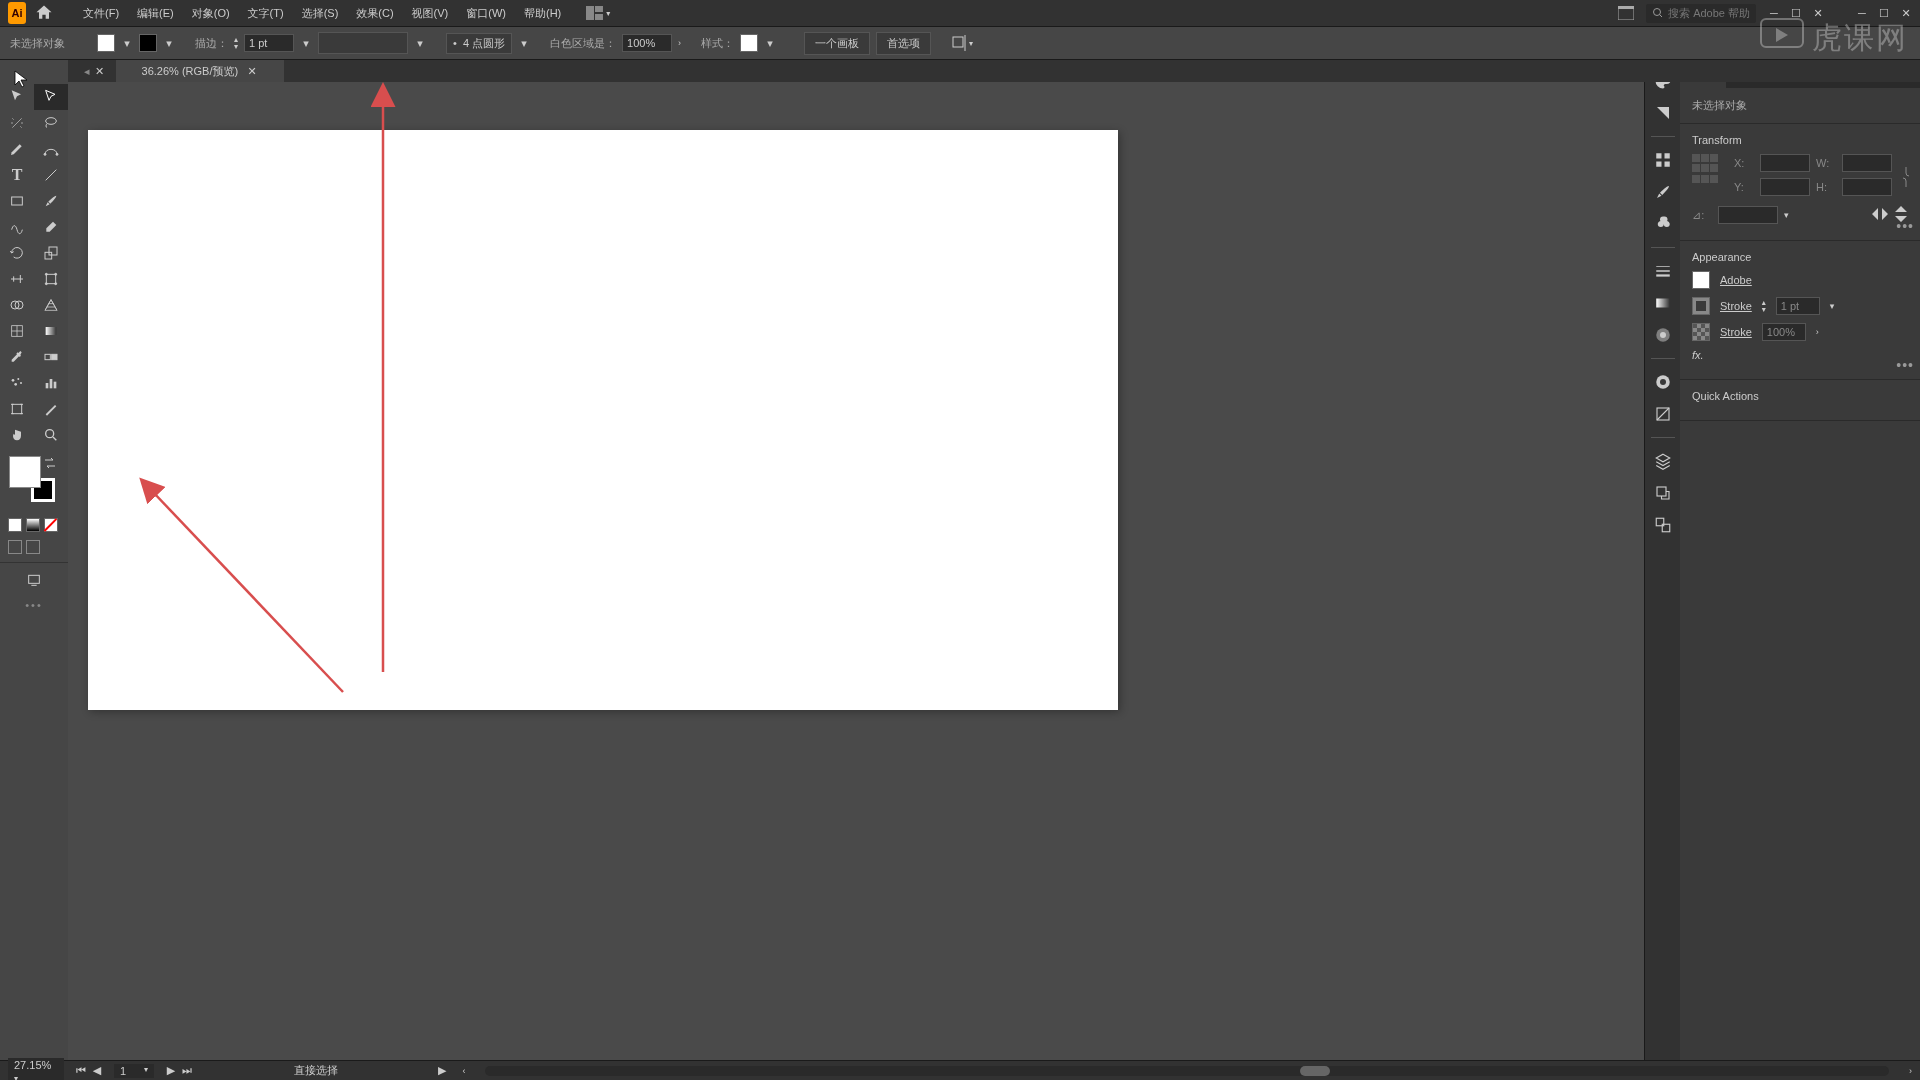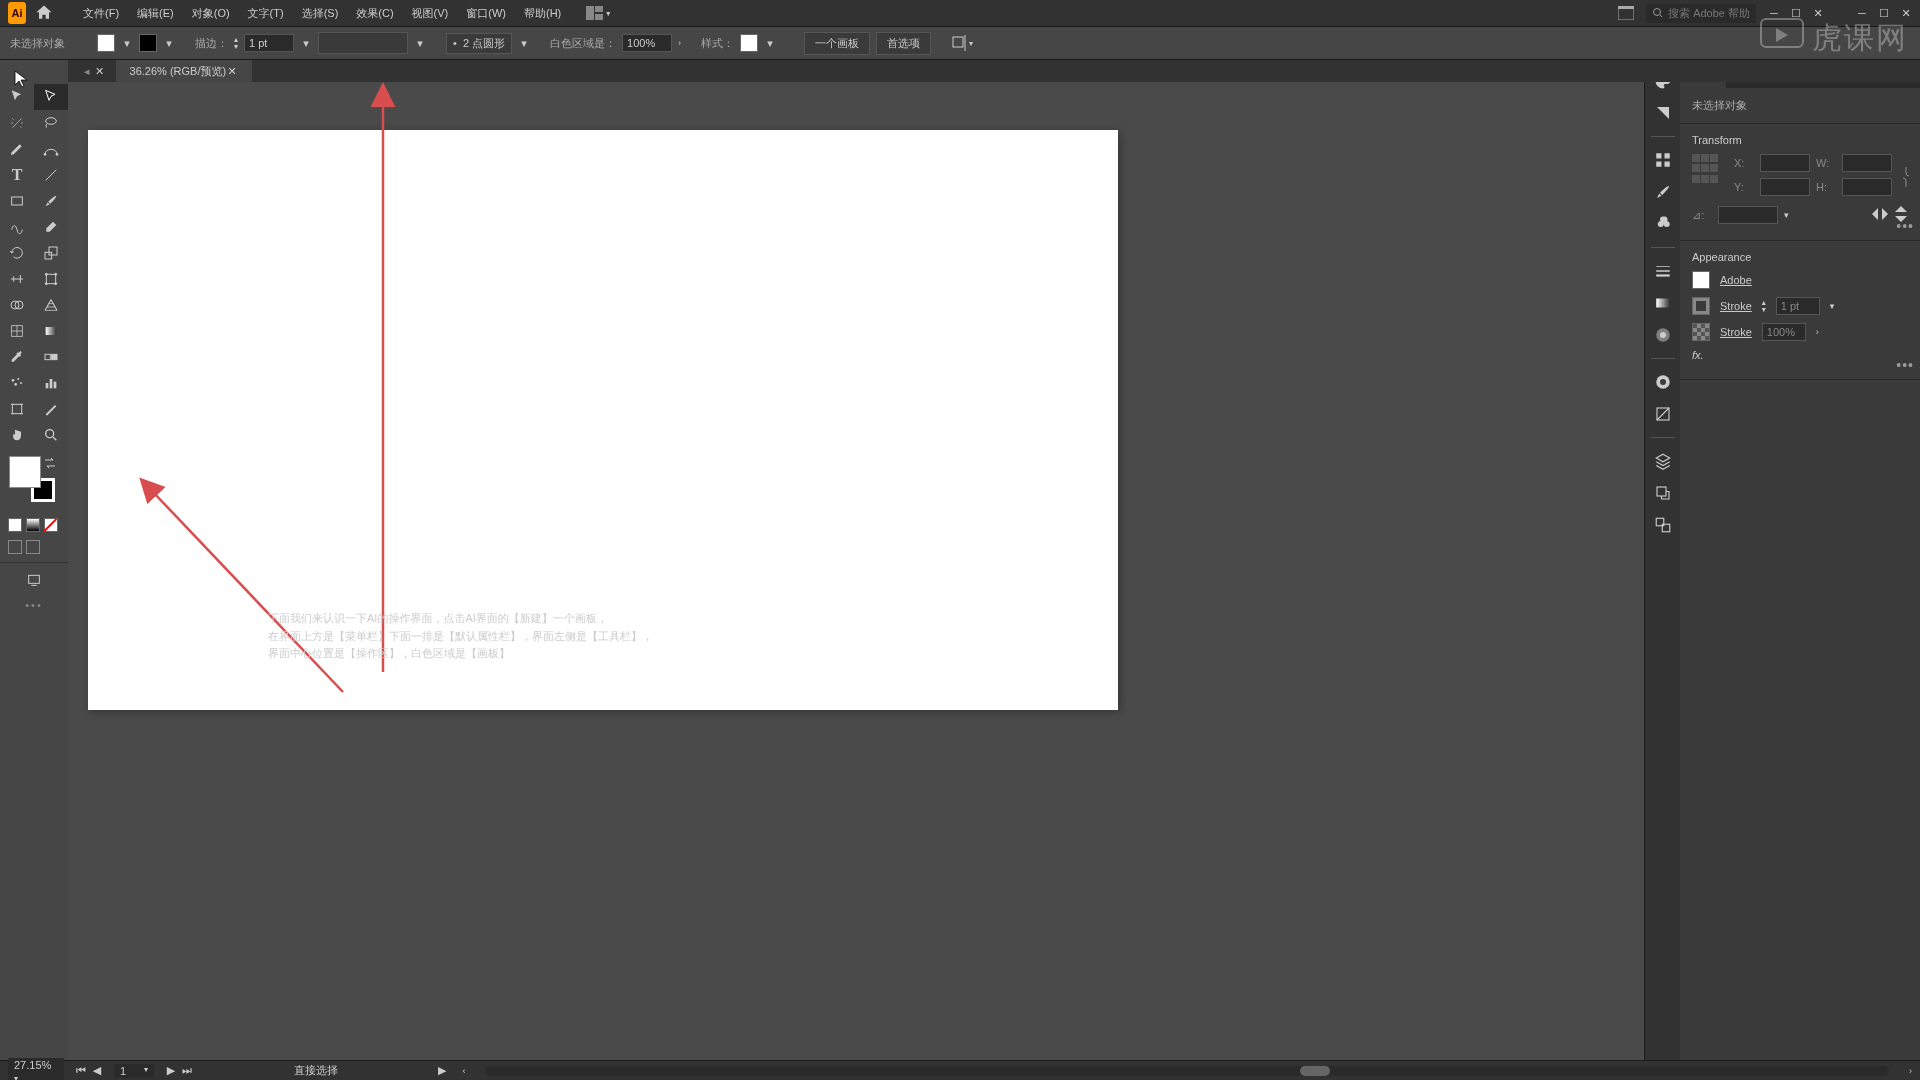--- a/index.html
+++ b/index.html
@@ -29,21 +29,21 @@
 .tool svg{width:16px;height:16px}
 .tool-divider{height:1px;background:#333;margin:4px 0}
 .fill-stroke{width:50px;height:50px;position:relative;margin:8px auto}
 .fs-fill{position:absolute;top:0;left:0;width:32px;height:32px;background:#fff;border:1px solid #888}
 .fs-stroke{position:absolute;bottom:0;right:0;width:32px;height:32px;background:#000;border:4px solid #464646;box-shadow:inset 0 0 0 3px #fff,inset 0 0 0 4px #000}
 .fs-swap{position:absolute;top:0;right:2px;width:14px;height:14px}
 .mini-swatches{display:flex;gap:4px;padding:4px 8px}
 .mini-sw{width:14px;height:14px;border:1px solid #666}
 .tool-dots{text-align:center;padding:6px;color:#888;letter-spacing:2px}
 .doc-tabs{height:22px;background:#323232;position:absolute;top:60px;left:0;right:0;display:flex;align-items:center;padding-left:68px}
-.doc-tab{height:22px;display:flex;align-items:center;padding:0 14px;background:#464646;gap:0}
+.doc-tab{height:22px;display:flex;align-items:center;padding:0 26px;background:#464646;gap:8px}
 .doc-close{width:12px;height:12px;display:flex;align-items:center;justify-content:center;cursor:pointer}
 .canvas-area{flex:1;background:#4a4a4a;position:relative;margin-top:22px;overflow:hidden}
 .artboard{position:absolute;top:48px;left:20px;width:1030px;height:580px;background:#fff;box-shadow:2px 2px 8px rgba(0,0,0,.3)}
 .annotation-text{position:absolute;color:#d84e4e;font-size:22px;line-height:1.6;font-family:'Microsoft YaHei'}
 .right-dock{width:36px;background:#323232;display:flex;flex-direction:column;padding-top:8px;gap:6px;align-items:center;border-left:1px solid #1a1a1a}
 .dock-icon{width:26px;height:26px;display:flex;align-items:center;justify-content:center;cursor:pointer;border-radius:2px}
 .dock-sep{height:1px;width:24px;background:#555;margin:4px 0}
 .prop-panel{width:240px;background:#3a3a3a;display:flex;flex-direction:column;margin-top:0}
 .prop-tabs{height:28px;display:flex;align-items:center;background:#2a2a2a}
 .prop-tab{padding:0 12px;height:28px;display:flex;align-items:center;cursor:pointer}
@@ -132,21 +132,21 @@
   <div style="width:8px"></div>
   <span class="cb-label">描边：</span>
   <span style="font-size:8px;line-height:7px">▴<br>▾</span>
   <input class="cb-input" value="1 pt" style="">
   <div class="cb-dd">▾</div>
   <div style="width:90px;height:22px;background:#3a3a3a;border:1px solid #555"></div>
   <div class="cb-dd">▾</div>
   <div style="width:8px"></div>
   <div style="display:flex;align-items:center;gap:4px;background:#3a3a3a;border:1px solid #555;padding:2px 6px">
     <span style="letter-spacing:2px">•</span>
-    <span>2 点圆形</span>
+    <span>4 点圆形</span>
   </div>
   <div class="cb-dd">▾</div>
   <div style="width:8px"></div>
   <span class="cb-label">白色区域是：</span>
   <input class="cb-input" value="100%" style="">
   <span style="font-size:9px">›</span>
   <div style="width:8px"></div>
   <span class="cb-label">样式：</span>
   <div class="swatch white"></div>
   <div class="cb-dd">▾</div>
@@ -403,25 +403,20 @@
 
       <svg style="position:absolute;top:-48px;left:0;width:1030px;height:628px;pointer-events:none">
         <defs>
             <marker id="ah" markerWidth="10" markerHeight="10" refX="2" refY="5" orient="auto">
               <path d="M0 0L10 5L0 10z" fill="#d84e4e"></path>
             </marker>
           </defs>
         <line x1="295" y1="590" x2="295" y2="20" stroke="#d84e4e" stroke-width="2.5" marker-end="url(#ah)"></line>
         <line x1="255" y1="610" x2="65" y2="410" stroke="#d84e4e" stroke-width="2.5" marker-end="url(#ah)"></line>
       </svg>
-      <div class="annotation-text" style="top:480px;left:180px">
-        <div>下面我们来认识一下AI的操作界面，点击AI界面的【新建】一个画板，</div>
-        <div>在界面上方是【菜单栏】下面一排是【默认属性栏】，界面左侧是【工具栏】，</div>
-        <div>界面中心位置是【操作区】，白色区域是【画板】</div>
-      </div>
     </div>
   </div>
 
   <div class="right-dock">
     <div class="dock-icon">
         <svg width="18" height="18" viewBox="0 0 24 24" fill="#ccc">
           <path d="M12 2a10 10 0 100 20c1 0 2-1 2-2s-1-1-1-2 1-2 2-2h2a5 5 0 005-5c0-5-5-9-10-9z"></path>
         </svg>
       </div>
     <div class="dock-icon">
@@ -573,20 +568,23 @@
         <div class="ap-sw" style="background:repeating-conic-gradient(#888 0 25%,#555 0 50%) 0 0/8px 8px"></div>
         <span style="text-decoration:underline">Stroke</span>
         <input class="prop-input" style="width: 44px;" value="100%">
         <span style="font-size:9px">›</span>
       </div>
       <div class="ap-row">
         <span style="font-style:italic">fx.</span>
       </div>
       <div class="three-dots" style="bottom:6px">•••</div>
     </div>
+    <div class="prop-section">
+      <div class="prop-title">Quick Actions</div>
+    </div>
   </div>
 </div>
 
 <div class="statusbar">
   <div class="sb-zoom"><span>27.15%</span> <span style="font-size:8px">▾</span></div>
   <div class="sb-nav">
     <div class="sb-nav-btn">⏮</div>
     <div class="sb-nav-btn">◀</div>
   </div>
   <div class="sb-page"><span>1</span> <span style="font-size:8px;float:right">▾</span></div>

